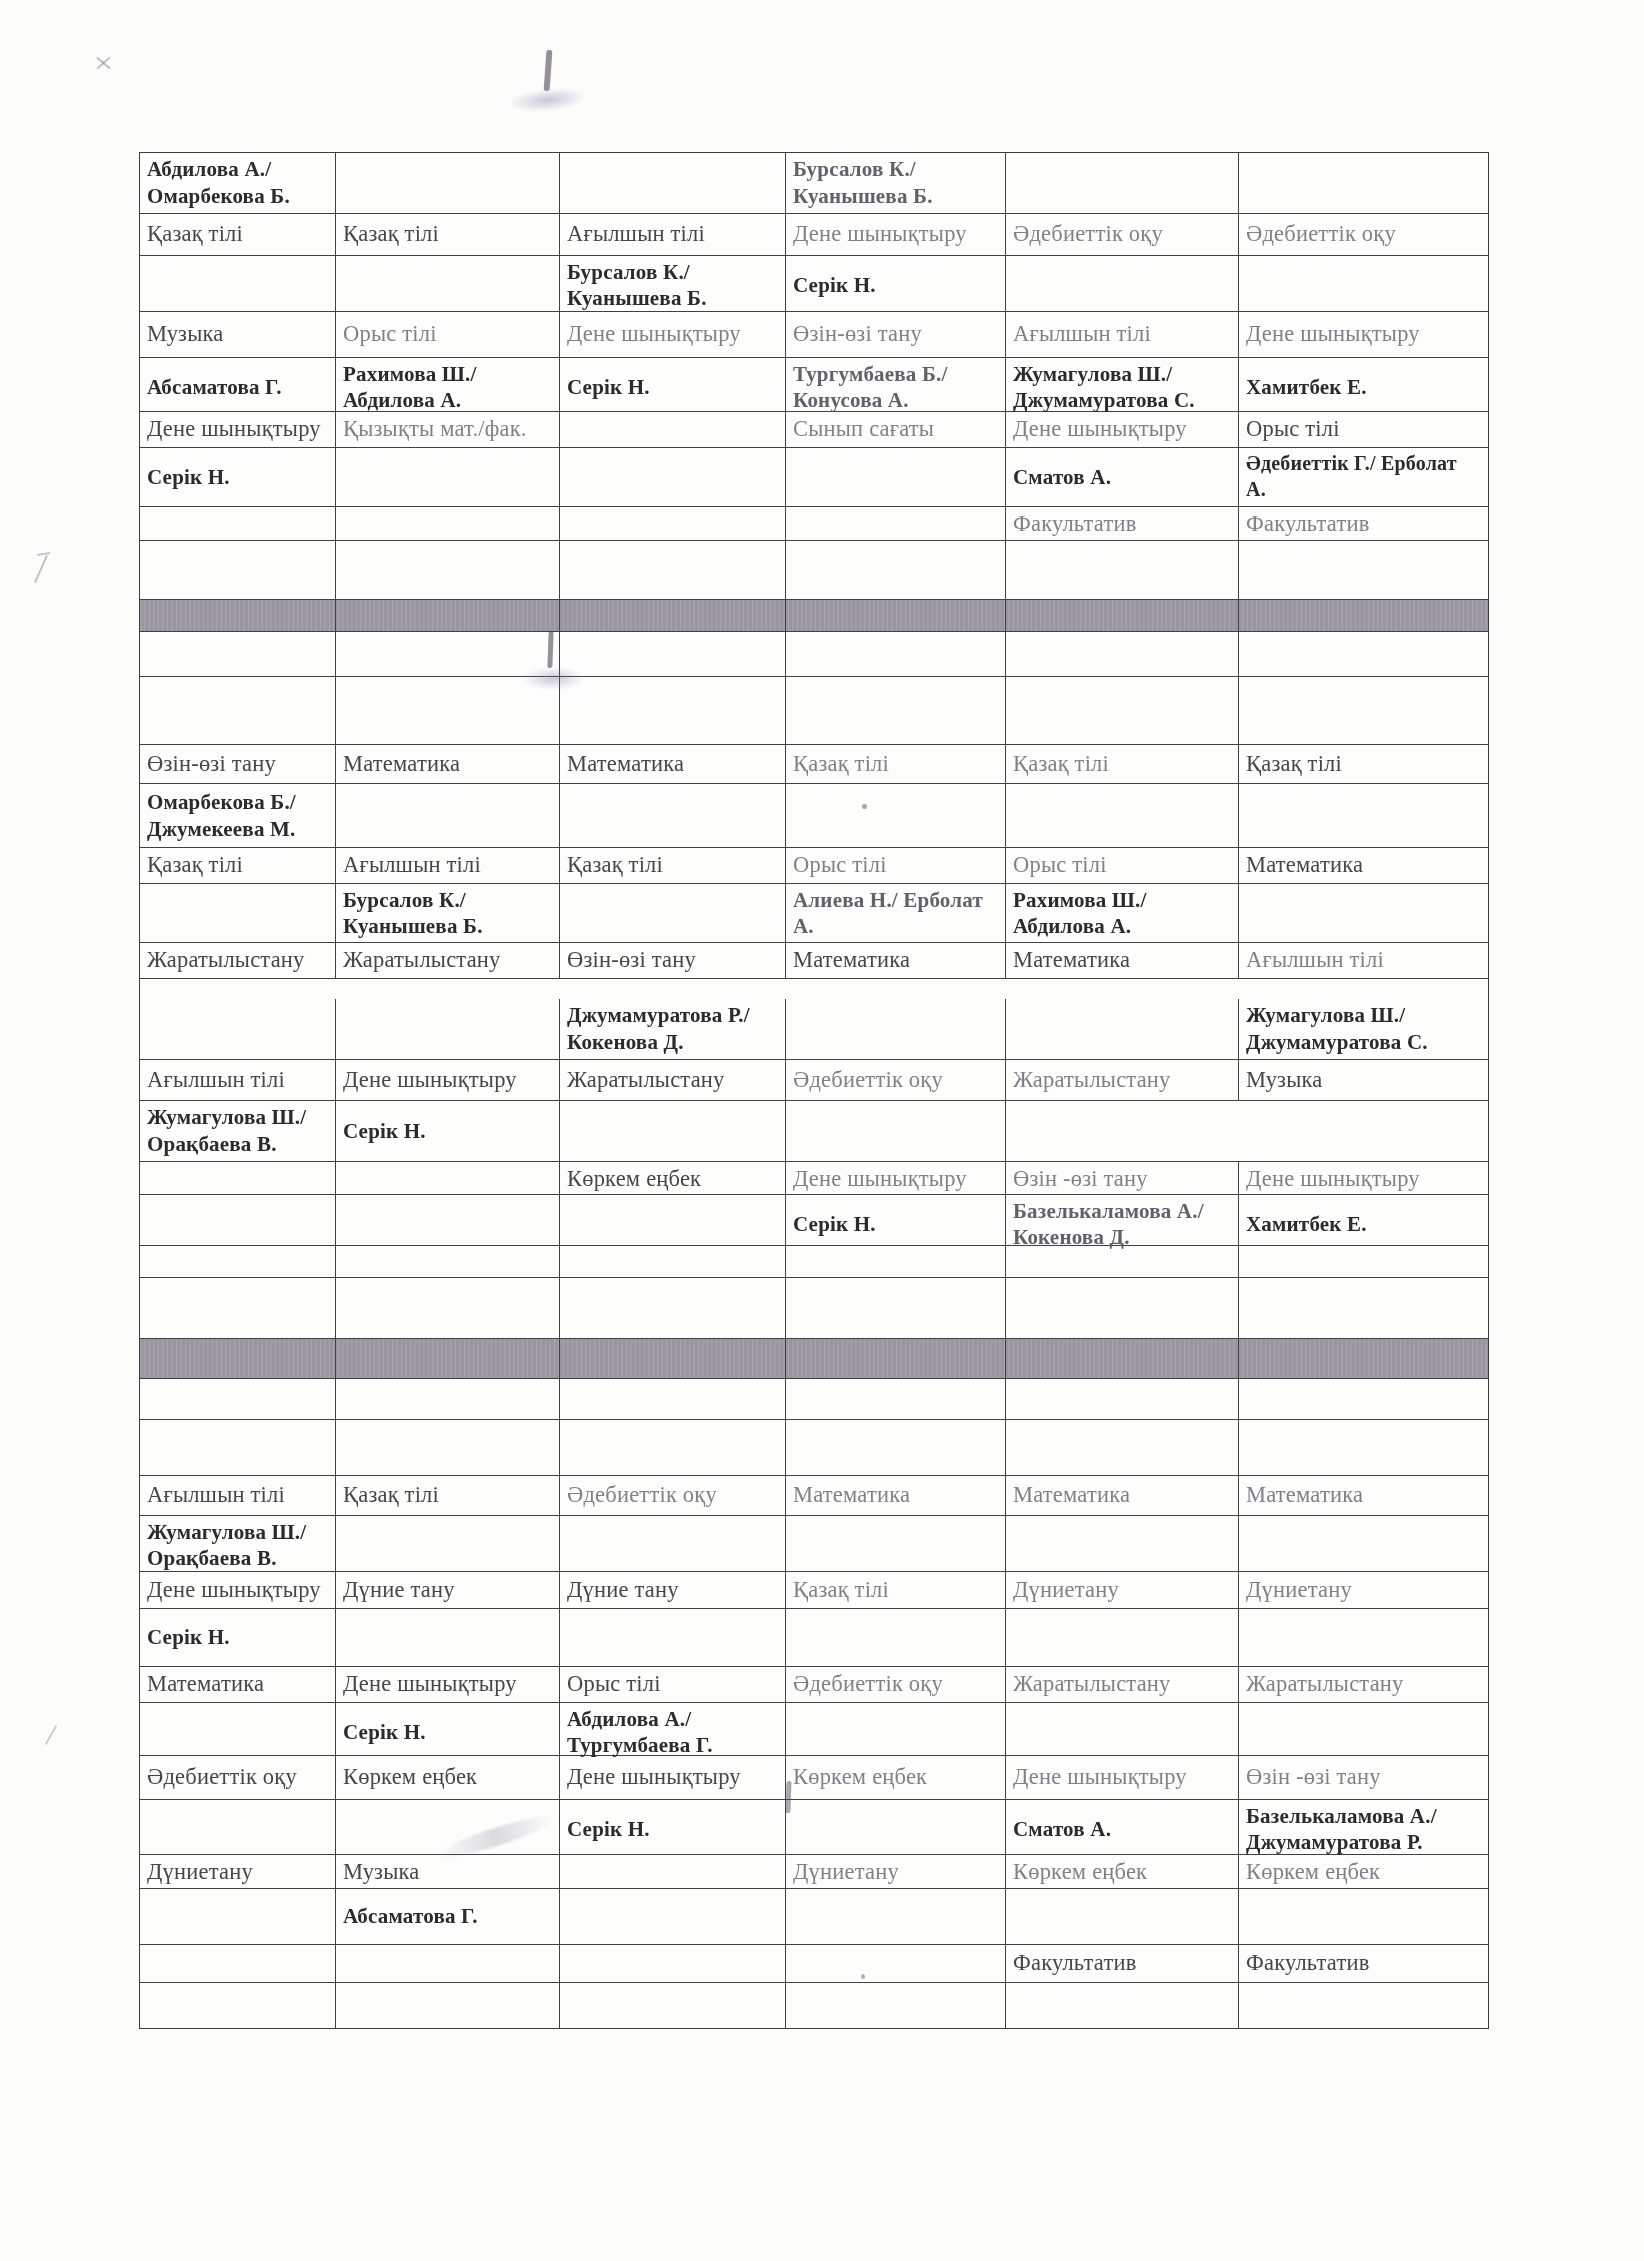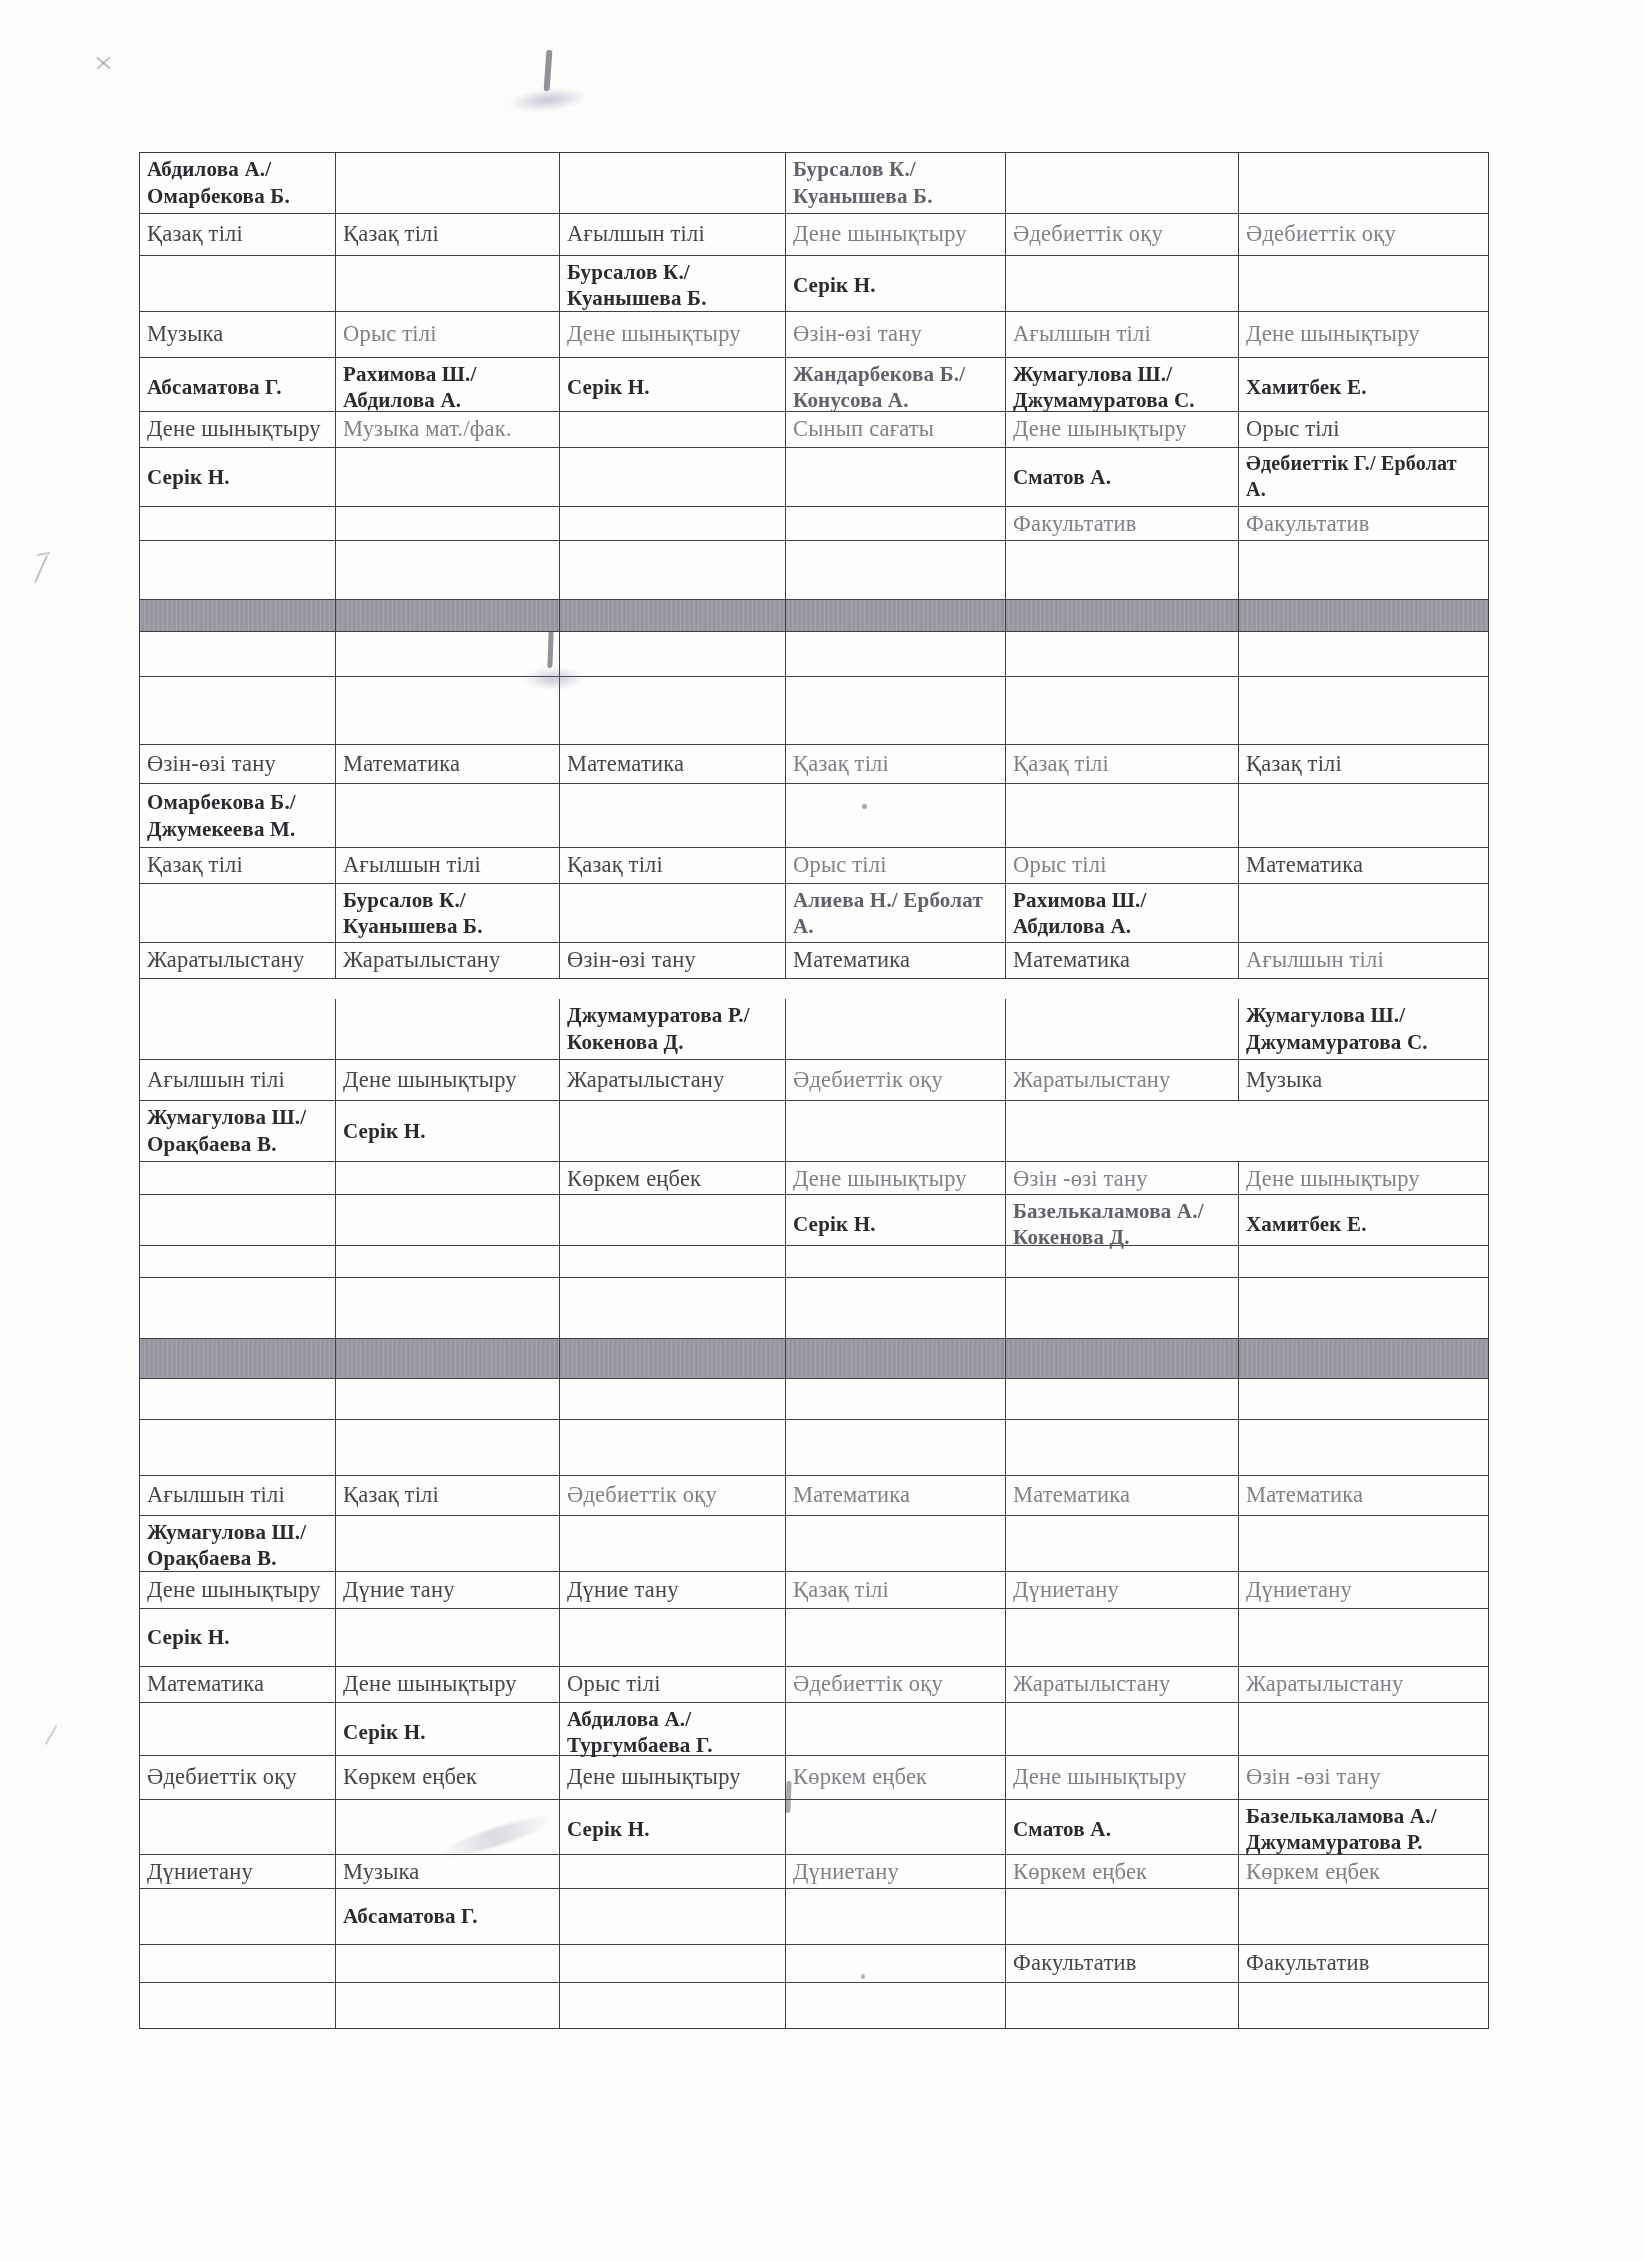--- a/index.html
+++ b/index.html
@@ -83,29 +83,29 @@
         <div class="cell s-l">Дене шынықтыру</div>
         <div class="cell s-l">Өзін-өзі тану</div>
         <div class="cell s-l">Ағылшын тілі</div>
         <div class="cell s-l">Дене шынықтыру</div>
       </div>
       <div class="t-row" style="grid-template-columns: 196px 224px 226px 220px 233px 249px; height: 54px;">
         <div class="cell s-b">Абсаматова Г.</div>
         <div class="cell s-b">Рахимова Ш./
 Абдилова А.</div>
         <div class="cell s-b">Серік Н.</div>
-        <div class="cell s-bl">Жандарбекова Б./
+        <div class="cell s-bl">Тургумбаева Б./
 Конусова А.</div>
         <div class="cell s-b">Жумагулова Ш./
 Джумамуратова С.</div>
         <div class="cell s-b">Хамитбек Е.</div>
       </div>
       <div class="t-row" style="grid-template-columns: 196px 224px 226px 220px 233px 249px; height: 36px;">
         <div class="cell s-n">Дене шынықтыру</div>
-        <div class="cell s-l">Музыка мат./фак.</div>
+        <div class="cell s-l">Қызықты мат./фак.</div>
         <div class="cell"></div>
         <div class="cell s-l">Сынып сағаты</div>
         <div class="cell s-l">Дене шынықтыру</div>
         <div class="cell s-n">Орыс тілі</div>
       </div>
       <div class="t-row" style="grid-template-columns: 196px 224px 226px 220px 233px 249px; height: 59px;">
         <div class="cell s-b">Серік Н.</div>
         <div class="cell"></div>
         <div class="cell"></div>
         <div class="cell"></div>

